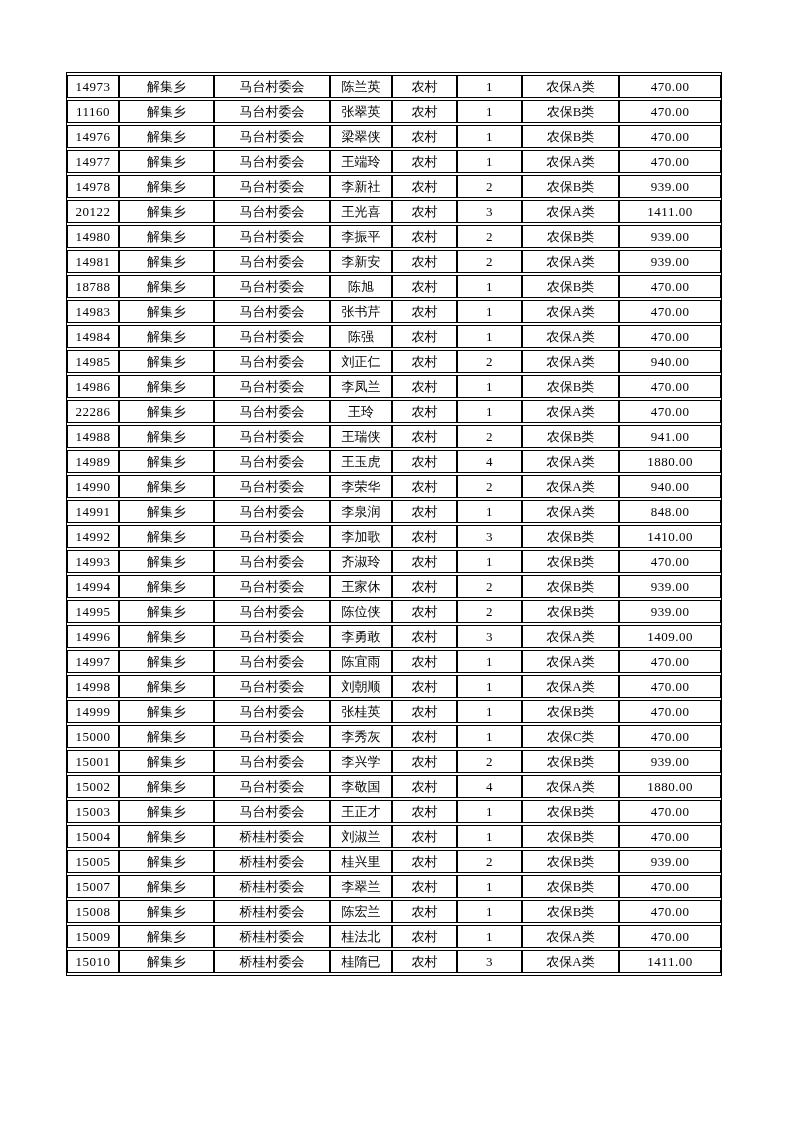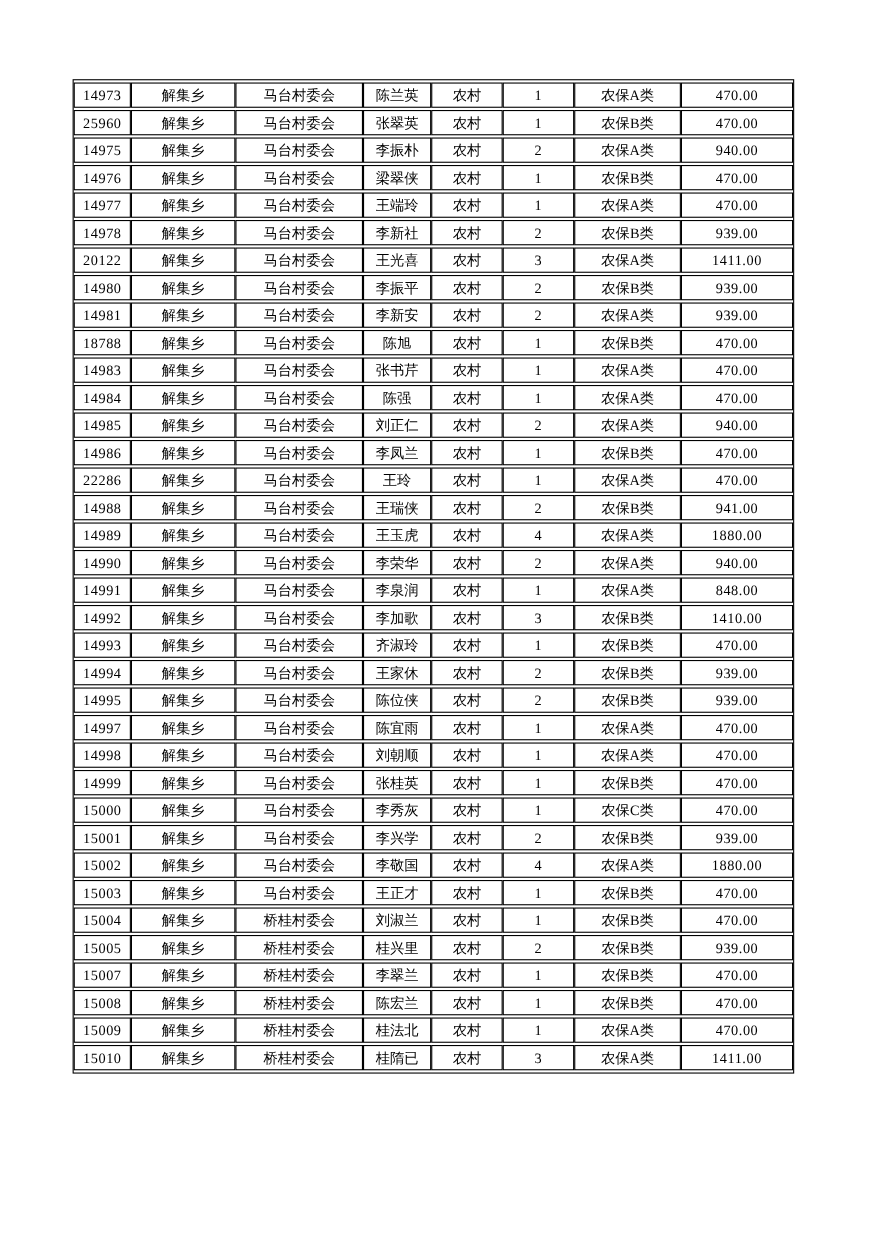--- a/index.html
+++ b/index.html
@@ -70,238 +70,238 @@
           <td class="c-id">14973</td>
           <td class="c-township">解集乡</td>
           <td class="c-village">马台村委会</td>
           <td class="c-name">陈兰英</td>
           <td class="c-type">农村</td>
           <td class="c-count">1</td>
           <td class="c-category">农保A类</td>
           <td class="c-amount">470.00</td>
         </tr>
         <tr>
-          <td class="c-id">25960</td>
+          <td class="c-id">11160</td>
           <td class="c-township">解集乡</td>
           <td class="c-village">马台村委会</td>
           <td class="c-name">张翠英</td>
           <td class="c-type">农村</td>
           <td class="c-count">1</td>
           <td class="c-category">农保B类</td>
           <td class="c-amount">470.00</td>
         </tr>
         <tr>
-          <td class="c-id">14975</td>
-          <td class="c-township">解集乡</td>
-          <td class="c-village">马台村委会</td>
-          <td class="c-name">李振朴</td>
+          <td class="c-id">14976</td>
+          <td class="c-township">解集乡</td>
+          <td class="c-village">马台村委会</td>
+          <td class="c-name">梁翠侠</td>
+          <td class="c-type">农村</td>
+          <td class="c-count">1</td>
+          <td class="c-category">农保B类</td>
+          <td class="c-amount">470.00</td>
+        </tr>
+        <tr>
+          <td class="c-id">14977</td>
+          <td class="c-township">解集乡</td>
+          <td class="c-village">马台村委会</td>
+          <td class="c-name">王端玲</td>
+          <td class="c-type">农村</td>
+          <td class="c-count">1</td>
+          <td class="c-category">农保A类</td>
+          <td class="c-amount">470.00</td>
+        </tr>
+        <tr>
+          <td class="c-id">14978</td>
+          <td class="c-township">解集乡</td>
+          <td class="c-village">马台村委会</td>
+          <td class="c-name">李新社</td>
+          <td class="c-type">农村</td>
+          <td class="c-count">2</td>
+          <td class="c-category">农保B类</td>
+          <td class="c-amount">939.00</td>
+        </tr>
+        <tr>
+          <td class="c-id">20122</td>
+          <td class="c-township">解集乡</td>
+          <td class="c-village">马台村委会</td>
+          <td class="c-name">王光喜</td>
+          <td class="c-type">农村</td>
+          <td class="c-count">3</td>
+          <td class="c-category">农保A类</td>
+          <td class="c-amount">1411.00</td>
+        </tr>
+        <tr>
+          <td class="c-id">14980</td>
+          <td class="c-township">解集乡</td>
+          <td class="c-village">马台村委会</td>
+          <td class="c-name">李振平</td>
+          <td class="c-type">农村</td>
+          <td class="c-count">2</td>
+          <td class="c-category">农保B类</td>
+          <td class="c-amount">939.00</td>
+        </tr>
+        <tr>
+          <td class="c-id">14981</td>
+          <td class="c-township">解集乡</td>
+          <td class="c-village">马台村委会</td>
+          <td class="c-name">李新安</td>
+          <td class="c-type">农村</td>
+          <td class="c-count">2</td>
+          <td class="c-category">农保A类</td>
+          <td class="c-amount">939.00</td>
+        </tr>
+        <tr>
+          <td class="c-id">18788</td>
+          <td class="c-township">解集乡</td>
+          <td class="c-village">马台村委会</td>
+          <td class="c-name">陈旭</td>
+          <td class="c-type">农村</td>
+          <td class="c-count">1</td>
+          <td class="c-category">农保B类</td>
+          <td class="c-amount">470.00</td>
+        </tr>
+        <tr>
+          <td class="c-id">14983</td>
+          <td class="c-township">解集乡</td>
+          <td class="c-village">马台村委会</td>
+          <td class="c-name">张书芹</td>
+          <td class="c-type">农村</td>
+          <td class="c-count">1</td>
+          <td class="c-category">农保A类</td>
+          <td class="c-amount">470.00</td>
+        </tr>
+        <tr>
+          <td class="c-id">14984</td>
+          <td class="c-township">解集乡</td>
+          <td class="c-village">马台村委会</td>
+          <td class="c-name">陈强</td>
+          <td class="c-type">农村</td>
+          <td class="c-count">1</td>
+          <td class="c-category">农保A类</td>
+          <td class="c-amount">470.00</td>
+        </tr>
+        <tr>
+          <td class="c-id">14985</td>
+          <td class="c-township">解集乡</td>
+          <td class="c-village">马台村委会</td>
+          <td class="c-name">刘正仁</td>
           <td class="c-type">农村</td>
           <td class="c-count">2</td>
           <td class="c-category">农保A类</td>
           <td class="c-amount">940.00</td>
         </tr>
         <tr>
-          <td class="c-id">14976</td>
-          <td class="c-township">解集乡</td>
-          <td class="c-village">马台村委会</td>
-          <td class="c-name">梁翠侠</td>
-          <td class="c-type">农村</td>
-          <td class="c-count">1</td>
-          <td class="c-category">农保B类</td>
-          <td class="c-amount">470.00</td>
-        </tr>
-        <tr>
-          <td class="c-id">14977</td>
-          <td class="c-township">解集乡</td>
-          <td class="c-village">马台村委会</td>
-          <td class="c-name">王端玲</td>
-          <td class="c-type">农村</td>
-          <td class="c-count">1</td>
-          <td class="c-category">农保A类</td>
-          <td class="c-amount">470.00</td>
-        </tr>
-        <tr>
-          <td class="c-id">14978</td>
-          <td class="c-township">解集乡</td>
-          <td class="c-village">马台村委会</td>
-          <td class="c-name">李新社</td>
-          <td class="c-type">农村</td>
-          <td class="c-count">2</td>
-          <td class="c-category">农保B类</td>
-          <td class="c-amount">939.00</td>
-        </tr>
-        <tr>
-          <td class="c-id">20122</td>
-          <td class="c-township">解集乡</td>
-          <td class="c-village">马台村委会</td>
-          <td class="c-name">王光喜</td>
+          <td class="c-id">14986</td>
+          <td class="c-township">解集乡</td>
+          <td class="c-village">马台村委会</td>
+          <td class="c-name">李凤兰</td>
+          <td class="c-type">农村</td>
+          <td class="c-count">1</td>
+          <td class="c-category">农保B类</td>
+          <td class="c-amount">470.00</td>
+        </tr>
+        <tr>
+          <td class="c-id">22286</td>
+          <td class="c-township">解集乡</td>
+          <td class="c-village">马台村委会</td>
+          <td class="c-name">王玲</td>
+          <td class="c-type">农村</td>
+          <td class="c-count">1</td>
+          <td class="c-category">农保A类</td>
+          <td class="c-amount">470.00</td>
+        </tr>
+        <tr>
+          <td class="c-id">14988</td>
+          <td class="c-township">解集乡</td>
+          <td class="c-village">马台村委会</td>
+          <td class="c-name">王瑞侠</td>
+          <td class="c-type">农村</td>
+          <td class="c-count">2</td>
+          <td class="c-category">农保B类</td>
+          <td class="c-amount">941.00</td>
+        </tr>
+        <tr>
+          <td class="c-id">14989</td>
+          <td class="c-township">解集乡</td>
+          <td class="c-village">马台村委会</td>
+          <td class="c-name">王玉虎</td>
+          <td class="c-type">农村</td>
+          <td class="c-count">4</td>
+          <td class="c-category">农保A类</td>
+          <td class="c-amount">1880.00</td>
+        </tr>
+        <tr>
+          <td class="c-id">14990</td>
+          <td class="c-township">解集乡</td>
+          <td class="c-village">马台村委会</td>
+          <td class="c-name">李荣华</td>
+          <td class="c-type">农村</td>
+          <td class="c-count">2</td>
+          <td class="c-category">农保A类</td>
+          <td class="c-amount">940.00</td>
+        </tr>
+        <tr>
+          <td class="c-id">14991</td>
+          <td class="c-township">解集乡</td>
+          <td class="c-village">马台村委会</td>
+          <td class="c-name">李泉润</td>
+          <td class="c-type">农村</td>
+          <td class="c-count">1</td>
+          <td class="c-category">农保A类</td>
+          <td class="c-amount">848.00</td>
+        </tr>
+        <tr>
+          <td class="c-id">14992</td>
+          <td class="c-township">解集乡</td>
+          <td class="c-village">马台村委会</td>
+          <td class="c-name">李加歌</td>
           <td class="c-type">农村</td>
           <td class="c-count">3</td>
-          <td class="c-category">农保A类</td>
-          <td class="c-amount">1411.00</td>
-        </tr>
-        <tr>
-          <td class="c-id">14980</td>
-          <td class="c-township">解集乡</td>
-          <td class="c-village">马台村委会</td>
-          <td class="c-name">李振平</td>
-          <td class="c-type">农村</td>
-          <td class="c-count">2</td>
-          <td class="c-category">农保B类</td>
-          <td class="c-amount">939.00</td>
-        </tr>
-        <tr>
-          <td class="c-id">14981</td>
-          <td class="c-township">解集乡</td>
-          <td class="c-village">马台村委会</td>
-          <td class="c-name">李新安</td>
-          <td class="c-type">农村</td>
-          <td class="c-count">2</td>
-          <td class="c-category">农保A类</td>
-          <td class="c-amount">939.00</td>
-        </tr>
-        <tr>
-          <td class="c-id">18788</td>
-          <td class="c-township">解集乡</td>
-          <td class="c-village">马台村委会</td>
-          <td class="c-name">陈旭</td>
-          <td class="c-type">农村</td>
-          <td class="c-count">1</td>
-          <td class="c-category">农保B类</td>
-          <td class="c-amount">470.00</td>
-        </tr>
-        <tr>
-          <td class="c-id">14983</td>
-          <td class="c-township">解集乡</td>
-          <td class="c-village">马台村委会</td>
-          <td class="c-name">张书芹</td>
-          <td class="c-type">农村</td>
-          <td class="c-count">1</td>
-          <td class="c-category">农保A类</td>
-          <td class="c-amount">470.00</td>
-        </tr>
-        <tr>
-          <td class="c-id">14984</td>
-          <td class="c-township">解集乡</td>
-          <td class="c-village">马台村委会</td>
-          <td class="c-name">陈强</td>
-          <td class="c-type">农村</td>
-          <td class="c-count">1</td>
-          <td class="c-category">农保A类</td>
-          <td class="c-amount">470.00</td>
-        </tr>
-        <tr>
-          <td class="c-id">14985</td>
-          <td class="c-township">解集乡</td>
-          <td class="c-village">马台村委会</td>
-          <td class="c-name">刘正仁</td>
-          <td class="c-type">农村</td>
-          <td class="c-count">2</td>
-          <td class="c-category">农保A类</td>
-          <td class="c-amount">940.00</td>
-        </tr>
-        <tr>
-          <td class="c-id">14986</td>
-          <td class="c-township">解集乡</td>
-          <td class="c-village">马台村委会</td>
-          <td class="c-name">李凤兰</td>
-          <td class="c-type">农村</td>
-          <td class="c-count">1</td>
-          <td class="c-category">农保B类</td>
-          <td class="c-amount">470.00</td>
-        </tr>
-        <tr>
-          <td class="c-id">22286</td>
-          <td class="c-township">解集乡</td>
-          <td class="c-village">马台村委会</td>
-          <td class="c-name">王玲</td>
-          <td class="c-type">农村</td>
-          <td class="c-count">1</td>
-          <td class="c-category">农保A类</td>
-          <td class="c-amount">470.00</td>
-        </tr>
-        <tr>
-          <td class="c-id">14988</td>
-          <td class="c-township">解集乡</td>
-          <td class="c-village">马台村委会</td>
-          <td class="c-name">王瑞侠</td>
-          <td class="c-type">农村</td>
-          <td class="c-count">2</td>
-          <td class="c-category">农保B类</td>
-          <td class="c-amount">941.00</td>
-        </tr>
-        <tr>
-          <td class="c-id">14989</td>
-          <td class="c-township">解集乡</td>
-          <td class="c-village">马台村委会</td>
-          <td class="c-name">王玉虎</td>
-          <td class="c-type">农村</td>
-          <td class="c-count">4</td>
-          <td class="c-category">农保A类</td>
-          <td class="c-amount">1880.00</td>
-        </tr>
-        <tr>
-          <td class="c-id">14990</td>
-          <td class="c-township">解集乡</td>
-          <td class="c-village">马台村委会</td>
-          <td class="c-name">李荣华</td>
-          <td class="c-type">农村</td>
-          <td class="c-count">2</td>
-          <td class="c-category">农保A类</td>
-          <td class="c-amount">940.00</td>
-        </tr>
-        <tr>
-          <td class="c-id">14991</td>
-          <td class="c-township">解集乡</td>
-          <td class="c-village">马台村委会</td>
-          <td class="c-name">李泉润</td>
-          <td class="c-type">农村</td>
-          <td class="c-count">1</td>
-          <td class="c-category">农保A类</td>
-          <td class="c-amount">848.00</td>
-        </tr>
-        <tr>
-          <td class="c-id">14992</td>
-          <td class="c-township">解集乡</td>
-          <td class="c-village">马台村委会</td>
-          <td class="c-name">李加歌</td>
+          <td class="c-category">农保B类</td>
+          <td class="c-amount">1410.00</td>
+        </tr>
+        <tr>
+          <td class="c-id">14993</td>
+          <td class="c-township">解集乡</td>
+          <td class="c-village">马台村委会</td>
+          <td class="c-name">齐淑玲</td>
+          <td class="c-type">农村</td>
+          <td class="c-count">1</td>
+          <td class="c-category">农保B类</td>
+          <td class="c-amount">470.00</td>
+        </tr>
+        <tr>
+          <td class="c-id">14994</td>
+          <td class="c-township">解集乡</td>
+          <td class="c-village">马台村委会</td>
+          <td class="c-name">王家休</td>
+          <td class="c-type">农村</td>
+          <td class="c-count">2</td>
+          <td class="c-category">农保B类</td>
+          <td class="c-amount">939.00</td>
+        </tr>
+        <tr>
+          <td class="c-id">14995</td>
+          <td class="c-township">解集乡</td>
+          <td class="c-village">马台村委会</td>
+          <td class="c-name">陈位侠</td>
+          <td class="c-type">农村</td>
+          <td class="c-count">2</td>
+          <td class="c-category">农保B类</td>
+          <td class="c-amount">939.00</td>
+        </tr>
+        <tr>
+          <td class="c-id">14996</td>
+          <td class="c-township">解集乡</td>
+          <td class="c-village">马台村委会</td>
+          <td class="c-name">李勇敢</td>
           <td class="c-type">农村</td>
           <td class="c-count">3</td>
-          <td class="c-category">农保B类</td>
-          <td class="c-amount">1410.00</td>
-        </tr>
-        <tr>
-          <td class="c-id">14993</td>
-          <td class="c-township">解集乡</td>
-          <td class="c-village">马台村委会</td>
-          <td class="c-name">齐淑玲</td>
-          <td class="c-type">农村</td>
-          <td class="c-count">1</td>
-          <td class="c-category">农保B类</td>
-          <td class="c-amount">470.00</td>
-        </tr>
-        <tr>
-          <td class="c-id">14994</td>
-          <td class="c-township">解集乡</td>
-          <td class="c-village">马台村委会</td>
-          <td class="c-name">王家休</td>
-          <td class="c-type">农村</td>
-          <td class="c-count">2</td>
-          <td class="c-category">农保B类</td>
-          <td class="c-amount">939.00</td>
-        </tr>
-        <tr>
-          <td class="c-id">14995</td>
-          <td class="c-township">解集乡</td>
-          <td class="c-village">马台村委会</td>
-          <td class="c-name">陈位侠</td>
-          <td class="c-type">农村</td>
-          <td class="c-count">2</td>
-          <td class="c-category">农保B类</td>
-          <td class="c-amount">939.00</td>
+          <td class="c-category">农保A类</td>
+          <td class="c-amount">1409.00</td>
         </tr>
         <tr>
           <td class="c-id">14997</td>
           <td class="c-township">解集乡</td>
           <td class="c-village">马台村委会</td>
           <td class="c-name">陈宜雨</td>
           <td class="c-type">农村</td>
           <td class="c-count">1</td>
           <td class="c-category">农保A类</td>
           <td class="c-amount">470.00</td>

